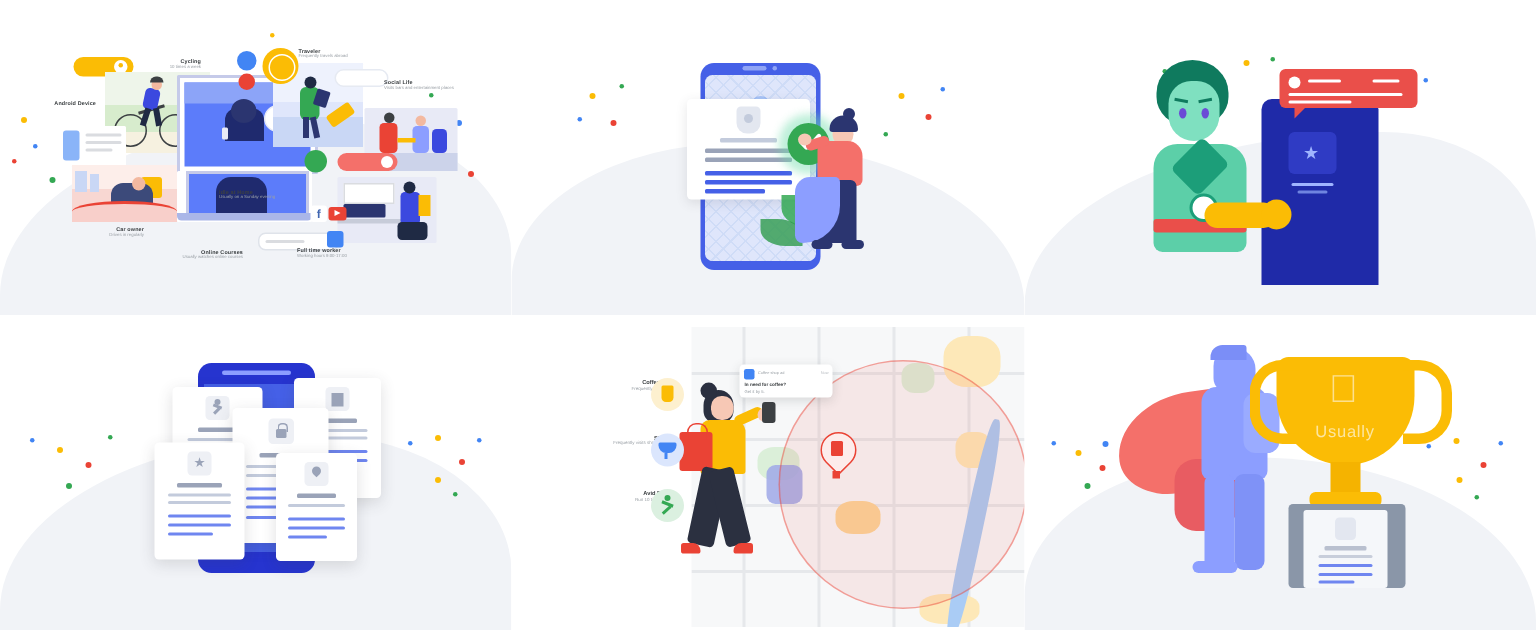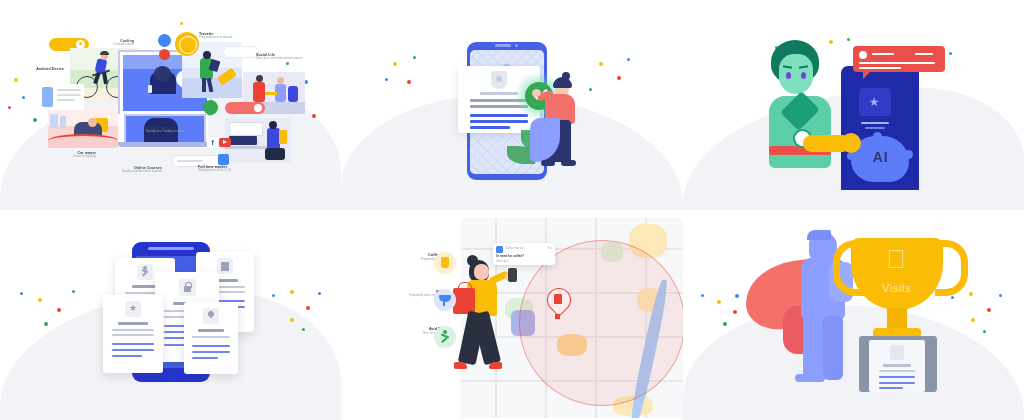--- a/index.html
+++ b/index.html
@@ -255,26 +255,20 @@
     <div class="dot tiny" style="left:164px;top:38px;background:#34a853;"></div>
     <div class="dot tiny" style="left:92px;top:46px;background:#34a853;"></div>
     <div class="dot tiny" style="left:266px;top:52px;background:#4285f4;"></div>
 
     <div class="p3-phone">
       <div style="position:absolute;left:18px;top:22px;width:32px;height:28px;background:#2f3bc4;border-radius:4px;">
         <div style="position:absolute;left:10px;top:8px;color:#9fb4ff;font-size:12px;line-height:12px;">★</div>
       </div>
       <div class="bar" style="left:20px;top:56px;width:28px;height:2px;background:#9fb4ff;"></div>
       <div class="bar" style="left:24px;top:61px;width:20px;height:2px;background:#6f84e0;"></div>
-      <div style="position:absolute;left:10px;top:70px;width:58px;height:46px;background:#5c7cfa;border-radius:24px 26px 20px 22px;">
-        <div style="position:absolute;left:8px;top:12px;width:44px;height:18px;display:flex;align-items:center;justify-content:center;color:#2b3570;font-size:14px;font-weight:bold;letter-spacing:1px;">AI</div>
-        <div style="position:absolute;left:-4px;top:16px;width:8px;height:8px;border-radius:50%;background:#5c7cfa;"></div>
-        <div style="position:absolute;right:-4px;top:14px;width:9px;height:9px;border-radius:50%;background:#5c7cfa;"></div>
-        <div style="position:absolute;left:22px;top:-4px;width:9px;height:9px;border-radius:50%;background:#5c7cfa;"></div>
-      </div>
     </div>
 
     <div class="bubble" style="left:170px;top:46px;width:92px;height:26px;">
       <div style="position:absolute;left:6px;top:5px;width:8px;height:8px;border-radius:50%;background:#fff;"></div>
       <div class="bar" style="left:19px;top:7px;width:22px;height:2.4px;background:#fff;"></div>
       <div class="bar" style="left:62px;top:7px;width:18px;height:2.4px;background:#fff;"></div>
       <div class="bar" style="left:6px;top:16px;width:76px;height:2.4px;background:#fff;"></div>
       <div class="bar" style="left:6px;top:21px;width:42px;height:2.4px;background:#fff;"></div>
       <div style="position:absolute;left:10px;top:25px;width:0;height:0;border-left:8px solid #ea4f4a;border-bottom:8px solid transparent;"></div>
     </div>
@@ -474,21 +468,21 @@
     <div style="position:absolute;left:126px;top:22px;width:28px;height:30px;border-radius:12px 14px 10px 10px;background:#8c9eff;"></div>
     <div style="position:absolute;left:124px;top:20px;width:24px;height:10px;border-radius:8px 2px 0 0;background:#7b8ef7;"></div>
     <div style="position:absolute;left:118px;top:48px;width:44px;height:62px;border-radius:10px 10px 6px 6px;background:#8c9eff;"></div>
     <div style="position:absolute;left:146px;top:52px;width:24px;height:40px;border-radius:8px;background:#9aabff;"></div>
     <div style="position:absolute;left:120px;top:106px;width:20px;height:64px;border-radius:6px;background:#8c9eff;"></div>
     <div style="position:absolute;left:140px;top:106px;width:20px;height:64px;border-radius:6px;background:#7f92f7;"></div>
     <div style="position:absolute;left:112px;top:164px;width:30px;height:8px;border-radius:4px;background:#8c9eff;"></div>
 
     <div style="position:absolute;left:168px;top:28px;width:92px;height:72px;background:#fbbc05;border-radius:8px 8px 46px 46px;">
       <div style="position:absolute;left:28px;top:8px;width:34px;height:30px;color:#fff;opacity:.55;font-size:26px;line-height:26px;text-align:center;"></div>
-      <div style="position:absolute;left:0;top:44px;width:92px;text-align:center;font-size:11px;color:#fff;opacity:.62;letter-spacing:.5px;">Visits</div>
+      <div style="position:absolute;left:0;top:44px;width:92px;text-align:center;font-size:11px;color:#fff;opacity:.62;letter-spacing:.5px;">Usually</div>
     </div>
     <div style="position:absolute;left:150px;top:30px;width:26px;height:42px;border:7px solid #fbbc05;border-right:none;border-radius:22px 0 0 22px;"></div>
     <div style="position:absolute;left:252px;top:30px;width:26px;height:42px;border:7px solid #fbbc05;border-left:none;border-radius:0 22px 22px 0;"></div>
     <div style="position:absolute;left:204px;top:98px;width:20px;height:24px;background:#f5b300;"></div>
     <div style="position:absolute;left:190px;top:118px;width:48px;height:10px;background:#fbbc05;border-radius:4px;"></div>
     <div style="position:absolute;left:176px;top:126px;width:78px;height:56px;background:#8a96a8;border-radius:3px;"></div>
     <div style="position:absolute;left:186px;top:130px;width:56px;height:52px;background:#f5f7fa;border-radius:2px;">
       <div style="position:absolute;left:21px;top:5px;width:14px;height:15px;border-radius:3px;background:#e3e7f0;"></div>
       <div class="bar" style="left:14px;top:24px;width:28px;height:2.6px;background:#b9c0cf;"></div>
       <div class="bar" style="left:10px;top:30px;width:36px;height:2.2px;background:#c8cedb;"></div>

